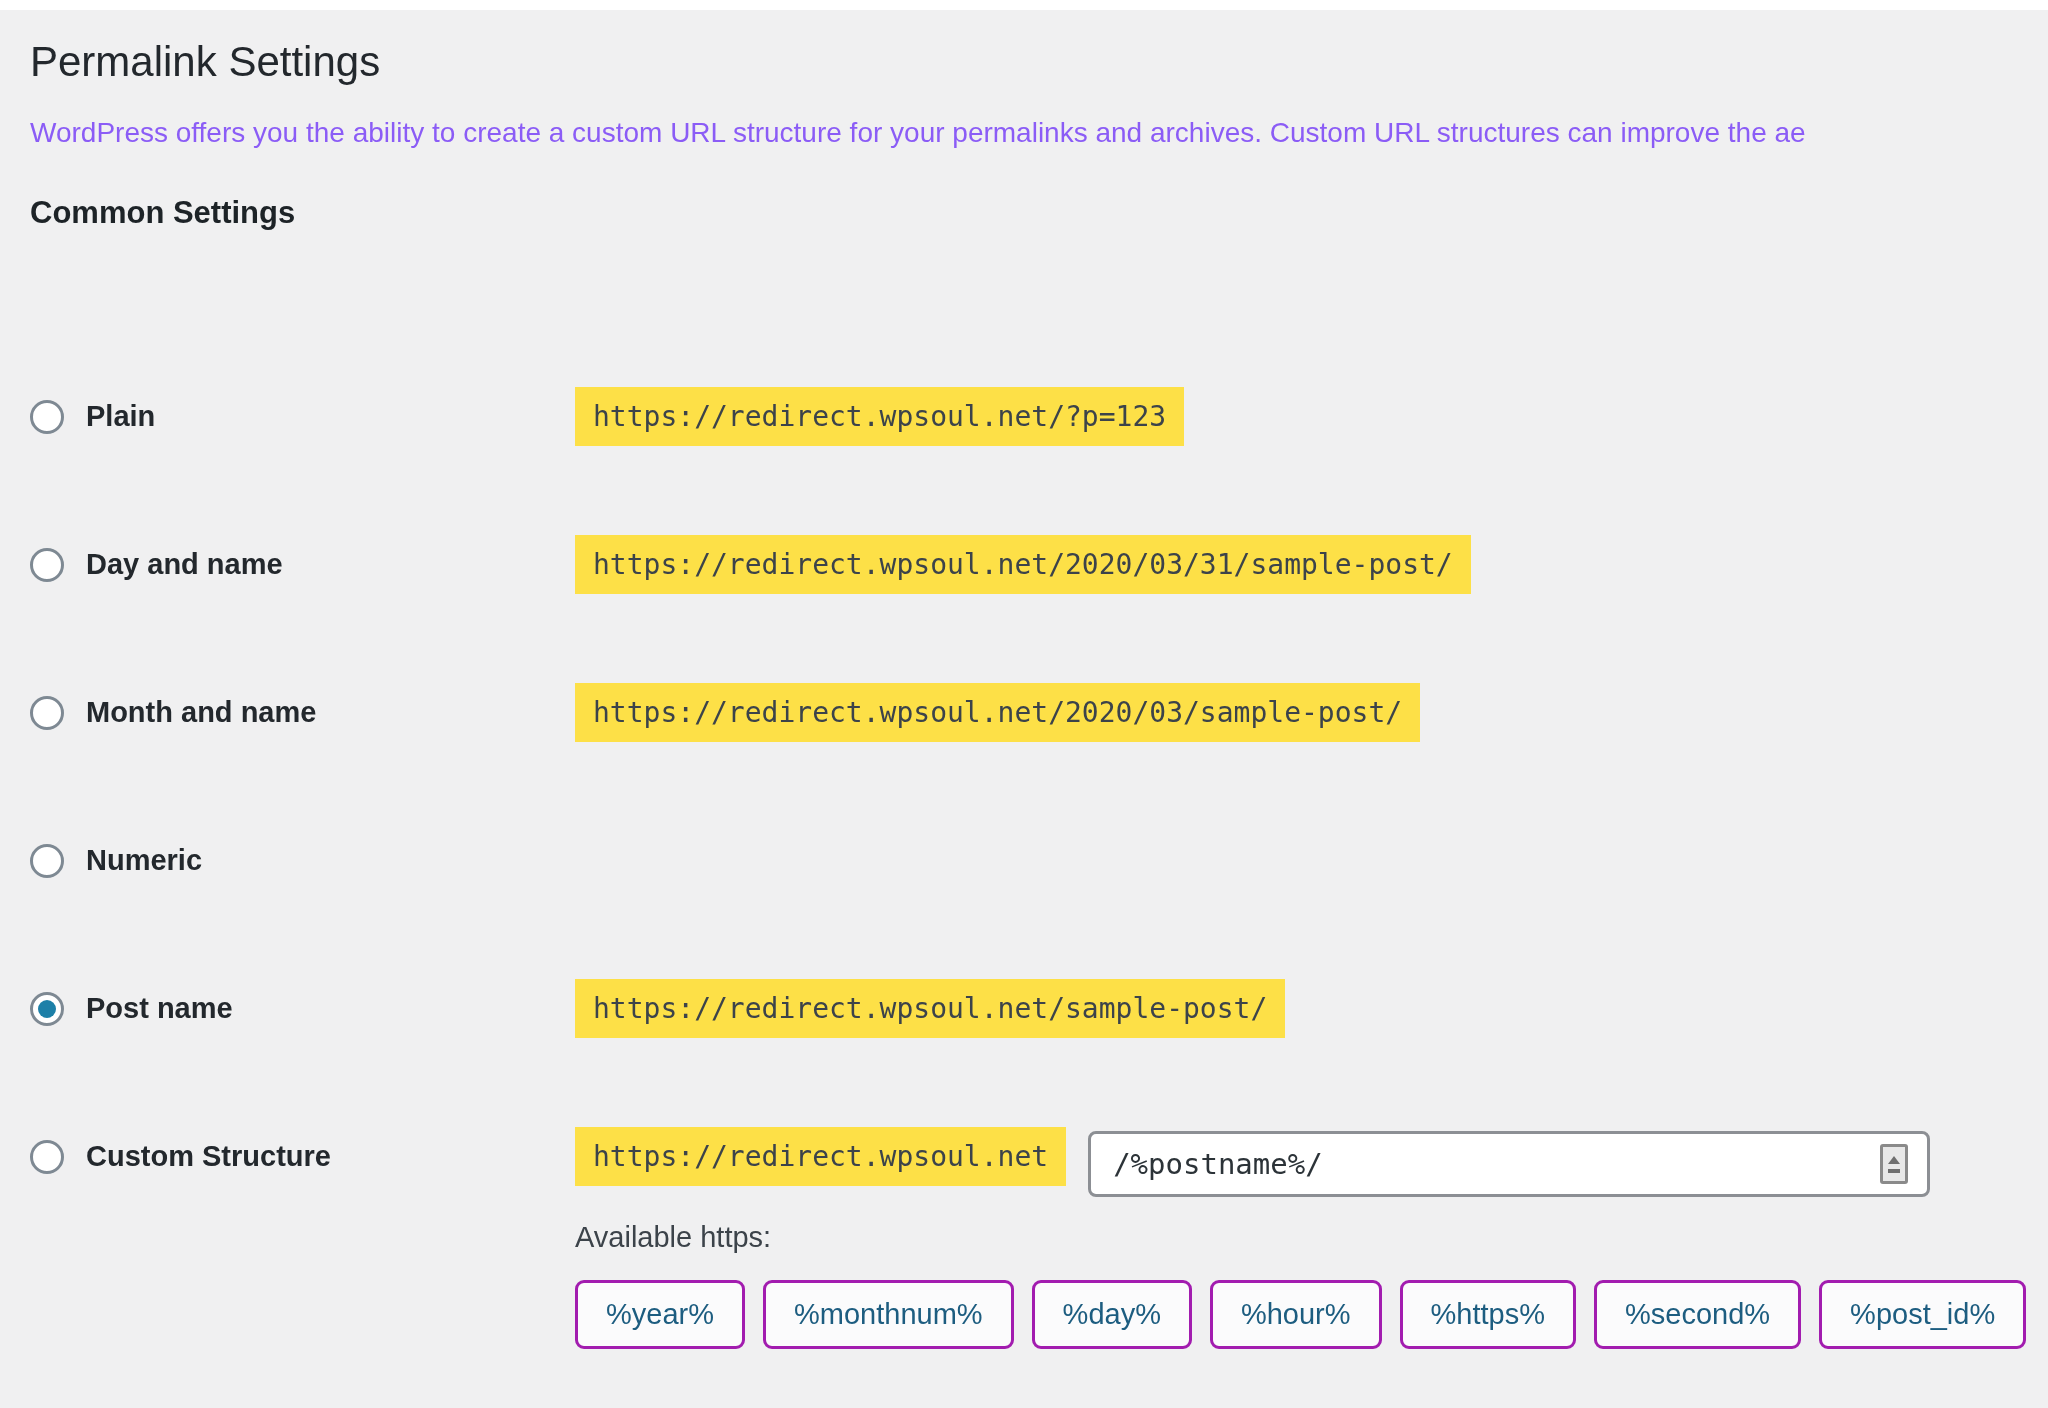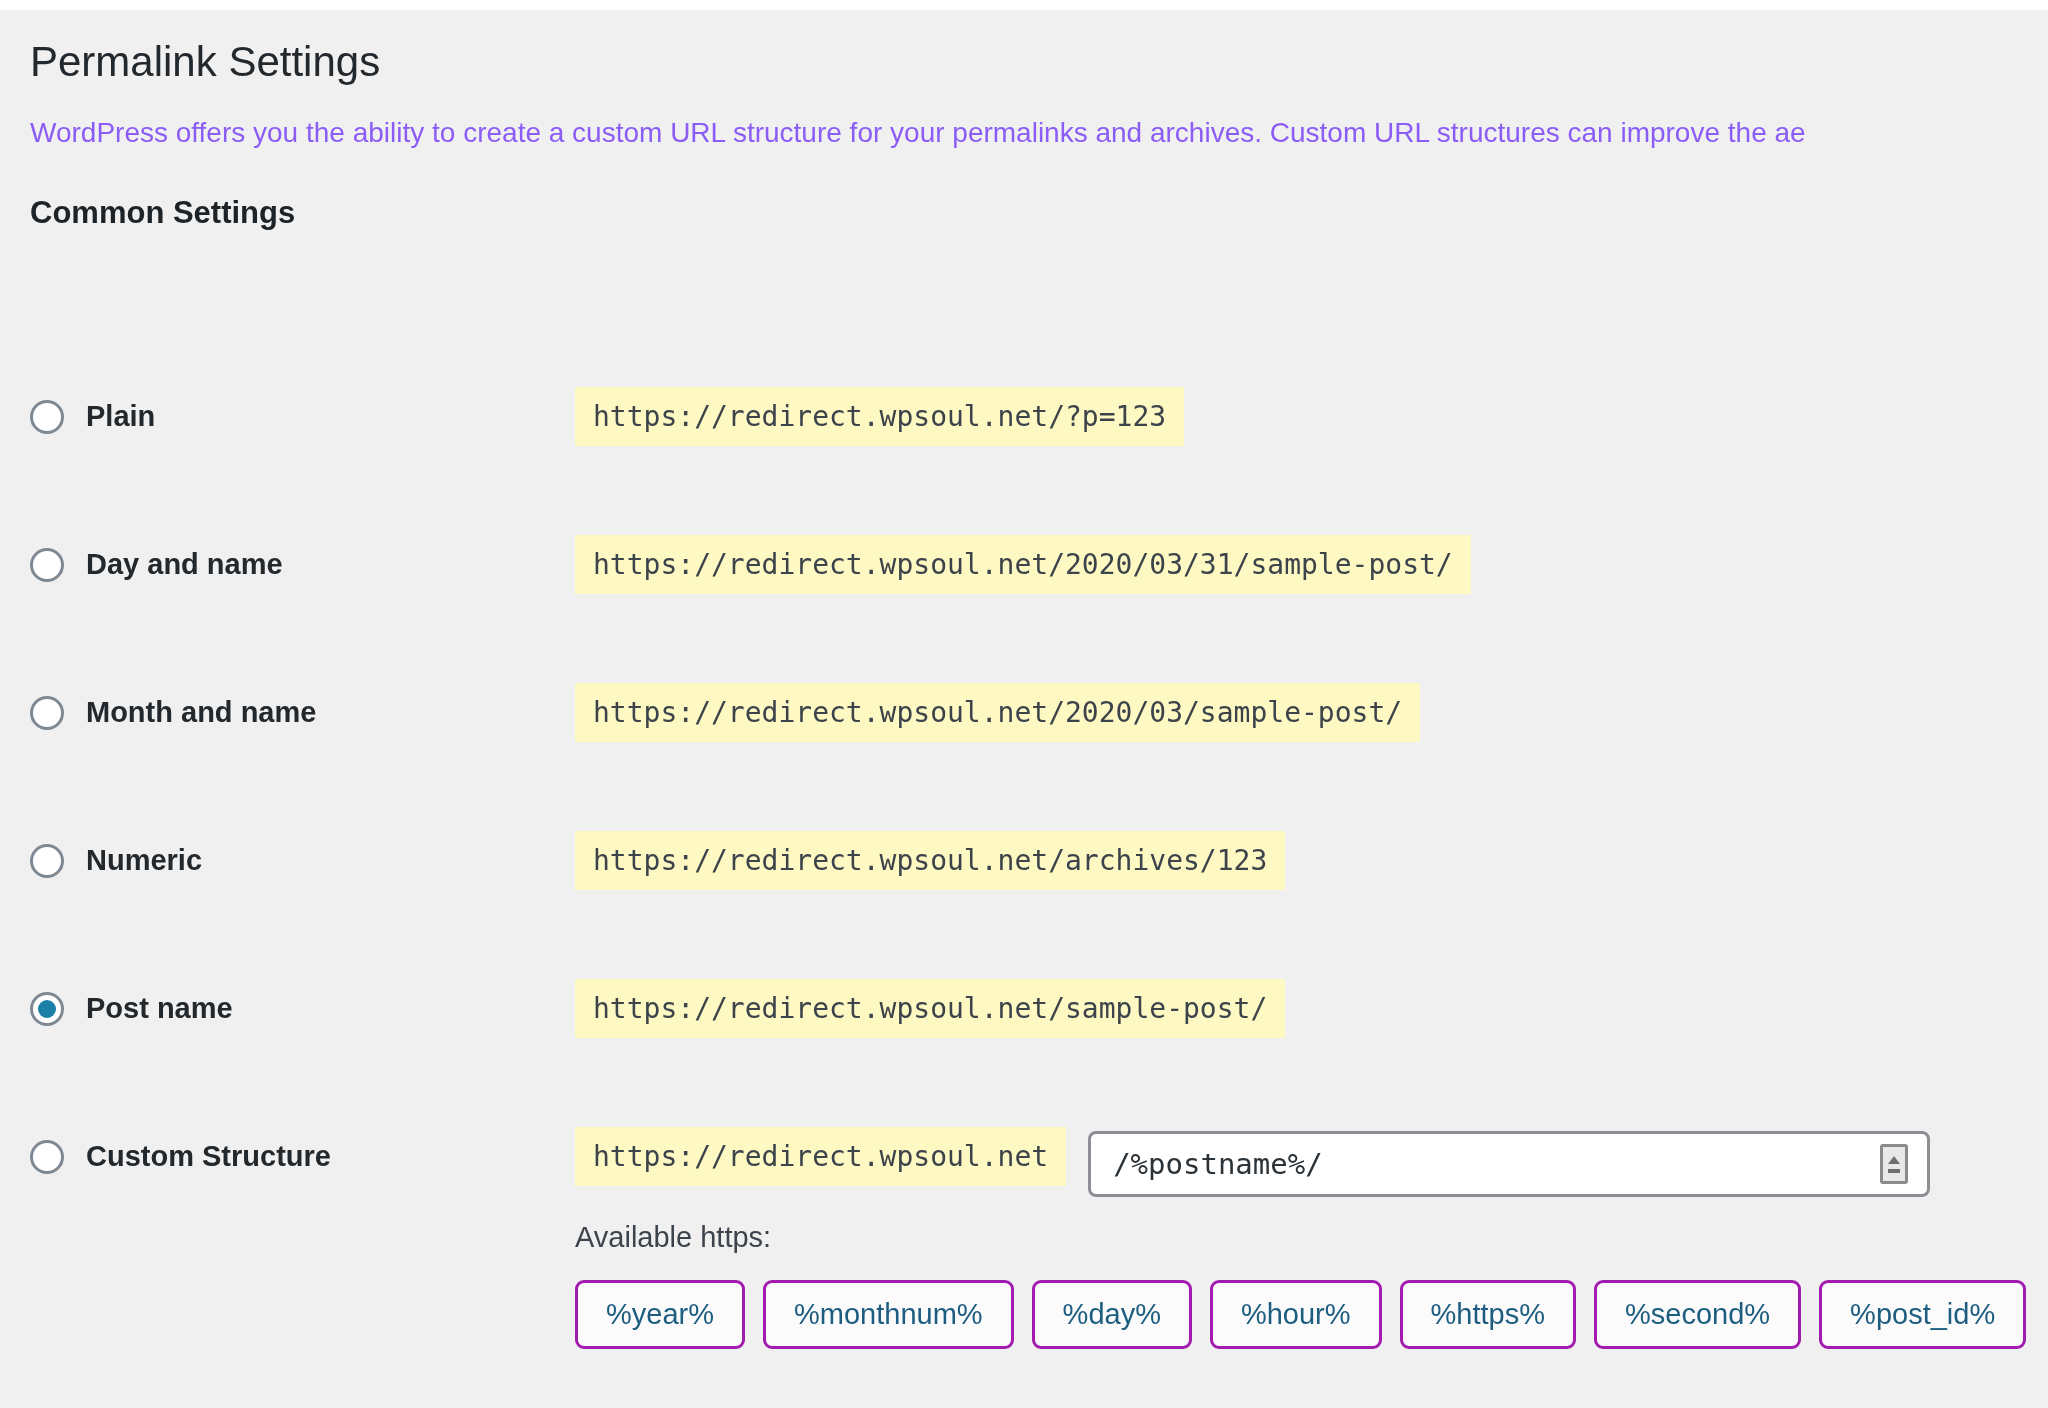--- a/index.html
+++ b/index.html
@@ -68,21 +68,21 @@
   .option-label {
     font-size: 29px;
     font-weight: 700;
     color: #23282d;
     cursor: pointer;
   }
   code.url-code {
     font-family: "DejaVu Sans Mono", monospace;
     font-size: 28px;
     color: #3c434a;
-    background: #fef9c3;
+    background: #fde047;
     padding: 13px 18px;
     white-space: nowrap;
   }
   .custom-input-wrap {
     position: relative;
     margin-left: 22px;
     display: inline-block;
     margin-top: 15px;
   }
   input.structure-input {
@@ -178,21 +178,20 @@
         <span class="option-label">Month and name</span>
       </div>
       <code class="url-code">https://redirect.wpsoul.net/2020/03/sample-post/</code>
     </div>
 
     <div class="option-row">
       <div class="label-col">
         <span class="radio"></span>
         <span class="option-label">Numeric</span>
       </div>
-      <code class="url-code">https://redirect.wpsoul.net/archives/123</code>
     </div>
 
     <div class="option-row">
       <div class="label-col">
         <span class="radio checked"></span>
         <span class="option-label">Post name</span>
       </div>
       <code class="url-code">https://redirect.wpsoul.net/sample-post/</code>
     </div>
 

